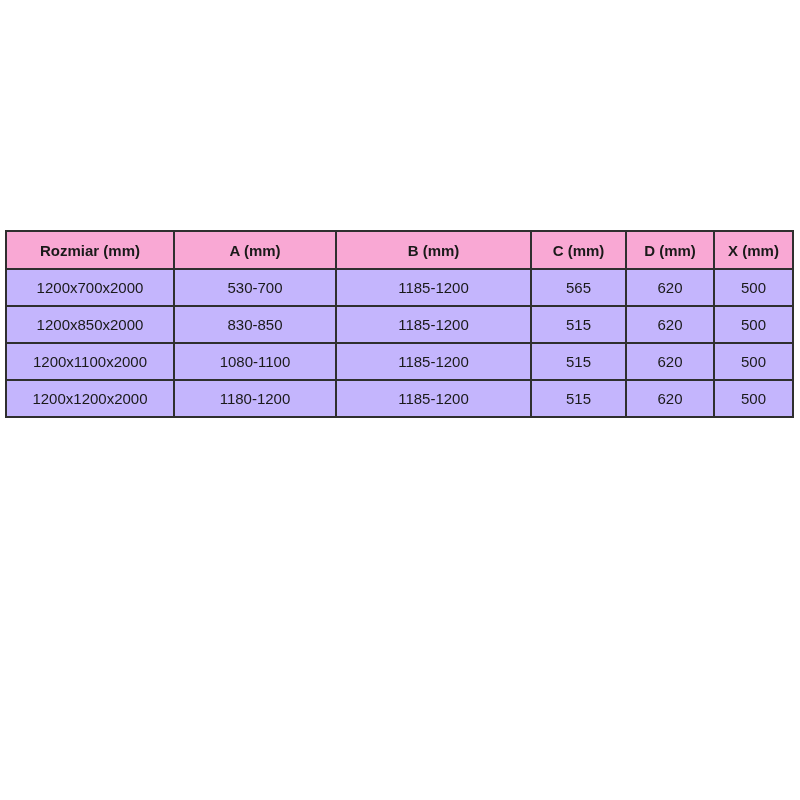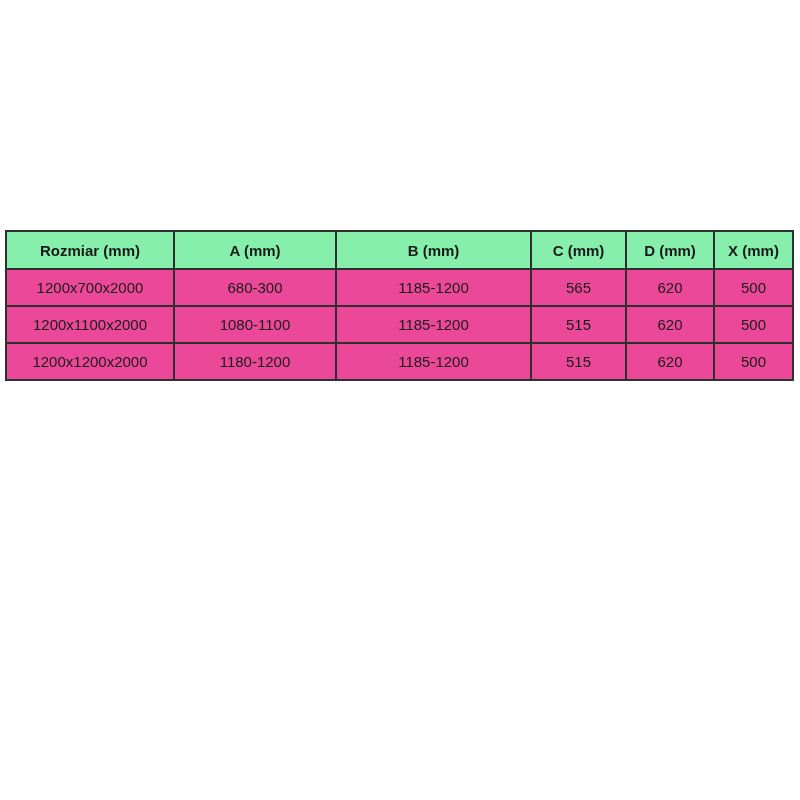--- a/index.html
+++ b/index.html
@@ -27,26 +27,26 @@
     vertical-align: middle;
     color: #1a1a1a;
     font-size: 15px;
     padding: 0;
     overflow: hidden;
     white-space: nowrap;
   }
   table.dim-table th {
     font-weight: bold;
     height: 36px;
-    background: #86efac;
+    background: #f9a8d4;
     text-align: center;
   }
   table.dim-table td {
     height: 35px;
-    background: #ec4899;
+    background: #c4b5fd;
   }
   col.col-rozmiar { width: 168px; }
   col.col-a { width: 162px; }
   col.col-b { width: 195px; }
   col.col-c { width: 95px; }
   col.col-d { width: 88px; }
   col.col-x { width: 79px; }
 </style>
 </head>
 <body>
@@ -67,23 +67,31 @@
           <th>A (mm)</th>
           <th>B (mm)</th>
           <th>C (mm)</th>
           <th>D (mm)</th>
           <th>X (mm)</th>
         </tr>
     </thead>
     <tbody>
         <tr>
           <td>1200x700x2000</td>
-          <td>680-300</td>
+          <td>530-700</td>
           <td>1185-1200</td>
           <td>565</td>
+          <td>620</td>
+          <td>500</td>
+        </tr>
+        <tr>
+          <td>1200x850x2000</td>
+          <td>830-850</td>
+          <td>1185-1200</td>
+          <td>515</td>
           <td>620</td>
           <td>500</td>
         </tr>
         <tr>
           <td>1200x1100x2000</td>
           <td>1080-1100</td>
           <td>1185-1200</td>
           <td>515</td>
           <td>620</td>
           <td>500</td>

